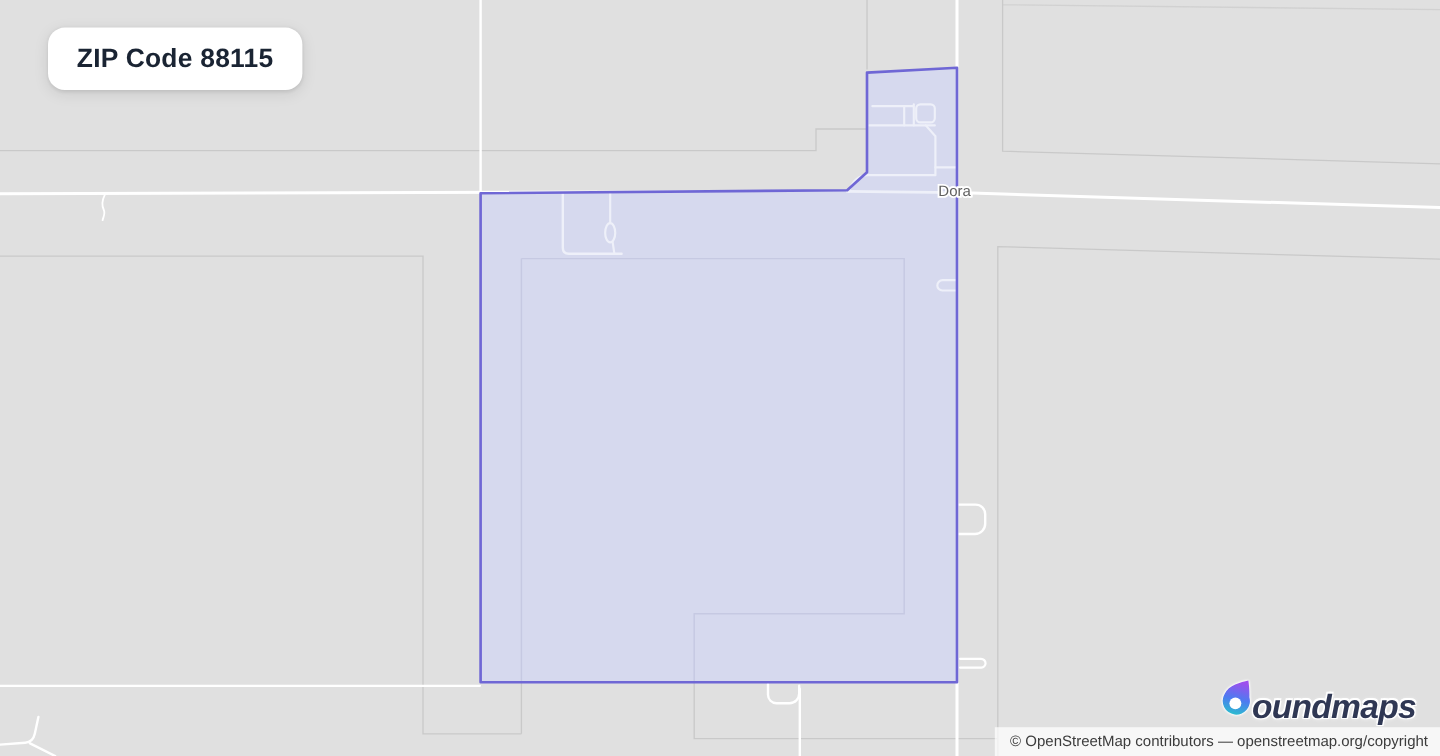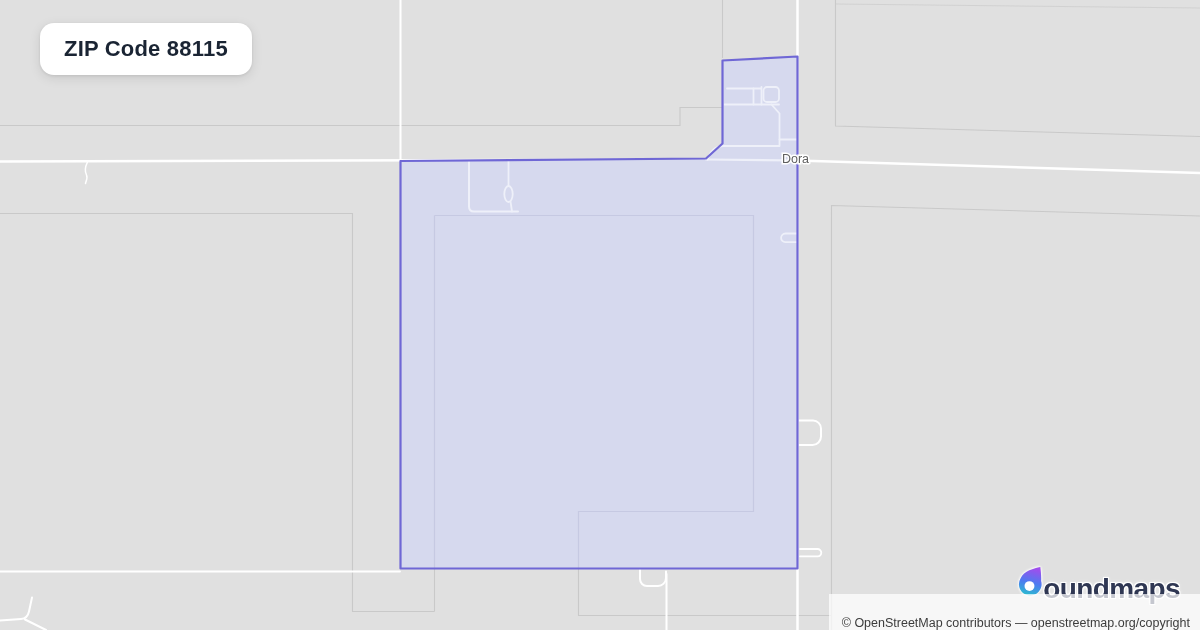--- a/index.html
+++ b/index.html
@@ -32,24 +32,25 @@
     font-size:22px;font-weight:bold;color:var(--title-text,#1a2433);letter-spacing:.2px;line-height:1.2;
     display:block;
   }
 
   .brand{position:absolute;right:20px;bottom:27px;display:flex;align-items:flex-end;}
   .brand-drop{margin:0 0 4px 0;filter:drop-shadow(0 0 1px #fff) drop-shadow(0 0 1px #fff);}
   .brand-text{
     font-size:28px;font-weight:bold;color:var(--brand-text,#2f3753);
     letter-spacing:-.6px;line-height:1;
     text-shadow:-1px -1px 0 #fff,1px -1px 0 #fff,-1px 1px 0 #fff,1px 1px 0 #fff,0 0 4px #fff;
+    font-style:italic;
   }
 
   .attribution{
-    position:absolute;right:0;bottom:0;height:36px;display:flex;align-items:flex-end;
+    position:absolute;right:0;bottom:0;height:24px;display:flex;align-items:center;
     background:var(--attribution-bg,rgba(255,255,255,.72));
     padding:0 10px 0 13px;font-size:12.5px;color:var(--attribution-text,#3c3c3c);white-space:nowrap;
   }
 </style>
 </head>
 <body>
 
 <svg class="map-svg" viewBox="0 0 1200 630" xmlns="http://www.w3.org/2000/svg">
 
   <g>

